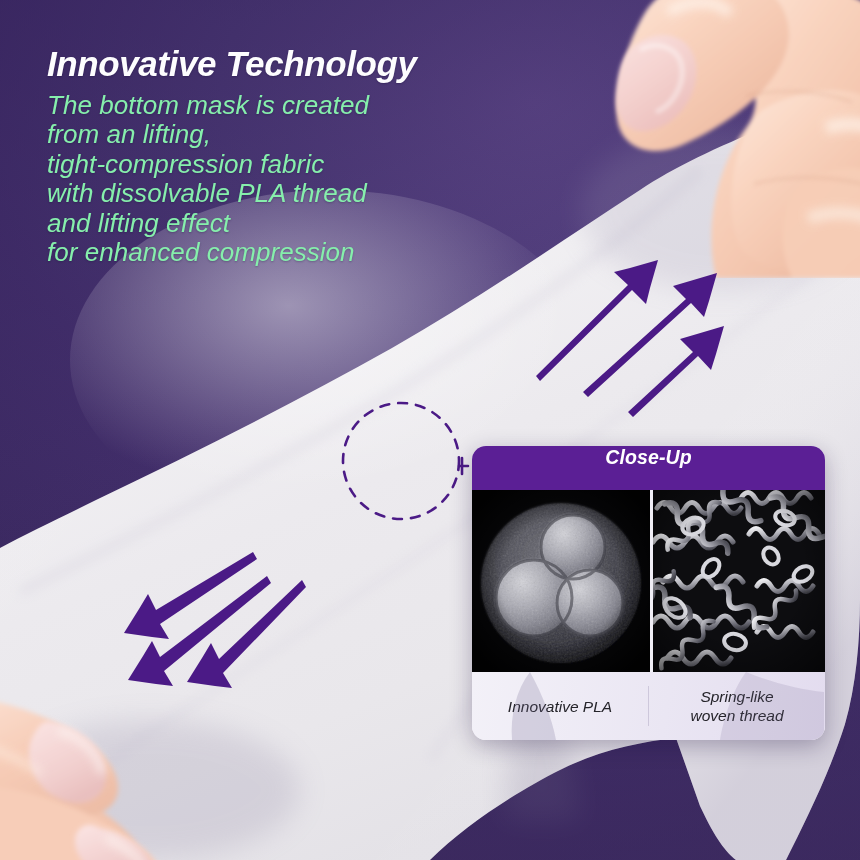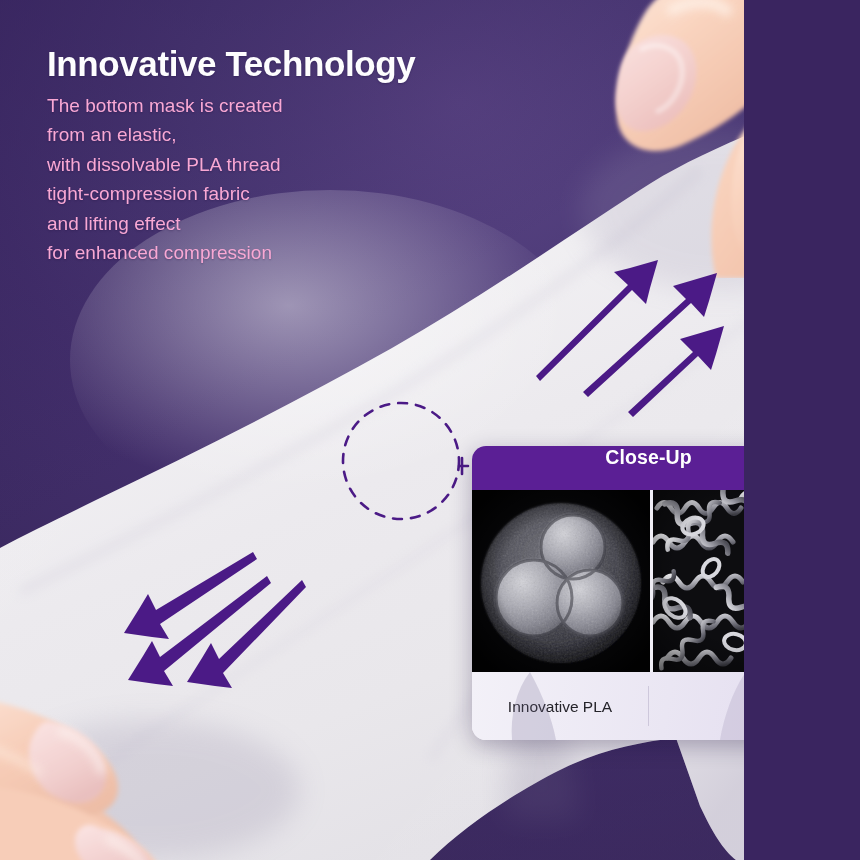--- a/index.html
+++ b/index.html
@@ -1,21 +1,21 @@
 <!DOCTYPE html>
 <html><head>
 <meta charset="utf-8">
 <style>
   html,body{margin:0;padding:0;}
   body{
     width:860px;height:860px;overflow:hidden;
     font-family:"Liberation Sans","DejaVu Sans",sans-serif;
     background:#3a2560;
   }
-  #stage{position:relative;width:744px;height:860px;overflow:hidden;}
+  #stage{position:relative;width:860px;height:860px;overflow:hidden;font-style:italic;}
 
   
   .bg{
     position:absolute;inset:0;
     background:
       radial-gradient(140% 105% at 62% 12%, #5a4484 0%, #4c3a77 26%, #432f6c 46%, #3c2a62 66%, #352454 100%);
   }
   .bg-tint{
     position:absolute;inset:0;
     background:linear-gradient(150deg, rgba(50,32,88,.55) 0%, rgba(84,64,126,0) 42%, rgba(70,50,110,.30) 100%);
@@ -36,22 +36,22 @@
     position:absolute;left:47px;top:46px;width:470px;
     color:#ffffff;
   }
   .title{
     font-size:35px;font-weight:700;letter-spacing:-0.4px;line-height:1.02;
     margin:0 0 9px 0;color:#fdfdfe;
     text-shadow:0 1px 2px rgba(30,16,60,.35);
   }
   .para{margin:0;}
   .para .ln{
-    display:block;font-size:19px;line-height:29.5px;font-weight:400;
-    color:#f9a8d4;letter-spacing:0.05px;
+    display:block;font-size:26px;line-height:29.5px;font-weight:400;
+    color:#86efac;letter-spacing:0.05px;
     text-shadow:0 1px 2px rgba(30,16,60,.30);
   }
 
   
   .arrows{position:absolute;inset:0;pointer-events:none;}
 
   
   .callout{position:absolute;left:338px;top:398px;width:140px;height:136px;}
 
   
@@ -286,23 +286,23 @@
         <path d="M 150 148 C 172 158, 186 170, 190 182" stroke="#fffaf6" stroke-width="8" fill="none"></path>
         <path d="M 10 52 C 40 58, 66 70, 86 84" stroke="#fff3ea" stroke-width="9" fill="none" opacity=".7"></path>
       </g>
     </svg>
   </div>
 
   <div class="copy">
     <h1 class="title">Innovative Technology</h1>
     <p class="para">
       <span class="ln">The bottom mask is created</span>
-      <span class="ln">from an elastic,</span>
+      <span class="ln">from an lifting,</span>
+      <span class="ln">tight-compression fabric</span>
       <span class="ln">with dissolvable PLA thread</span>
-      <span class="ln">tight-compression fabric</span>
       <span class="ln">and lifting effect</span>
       <span class="ln">for enhanced compression</span>
     </p>
   </div>
 
   <div class="arrows">
     <svg width="860" height="860" viewBox="0 0 860 860">
       <g fill="#4b1a86">
 
         <path d="M 536 376 L 628 285 L 614 272 L 630 268 L 658 260 L 650 288 L 646 304
@@ -496,17 +496,21 @@
       </div>
 
       <div class="cap-div"></div>
 
       <div class="cap">
         <div class="cap-blob">
           <svg width="174" height="68" viewBox="0 0 174 68">
             <path d="M 96 0 C 120 10, 150 18, 174 20 L 174 68 L 70 68 C 74 44, 84 16, 96 0 Z" fill="rgba(110,98,140,.16)"></path>
           </svg>
         </div>
+        <span class="c-txt">
+          <span>Spring-like</span><br>
+          <span>woven thread</span>
+        </span>
       </div>
     </div>
   </div>
 
 </div>
 
 </body></html>

